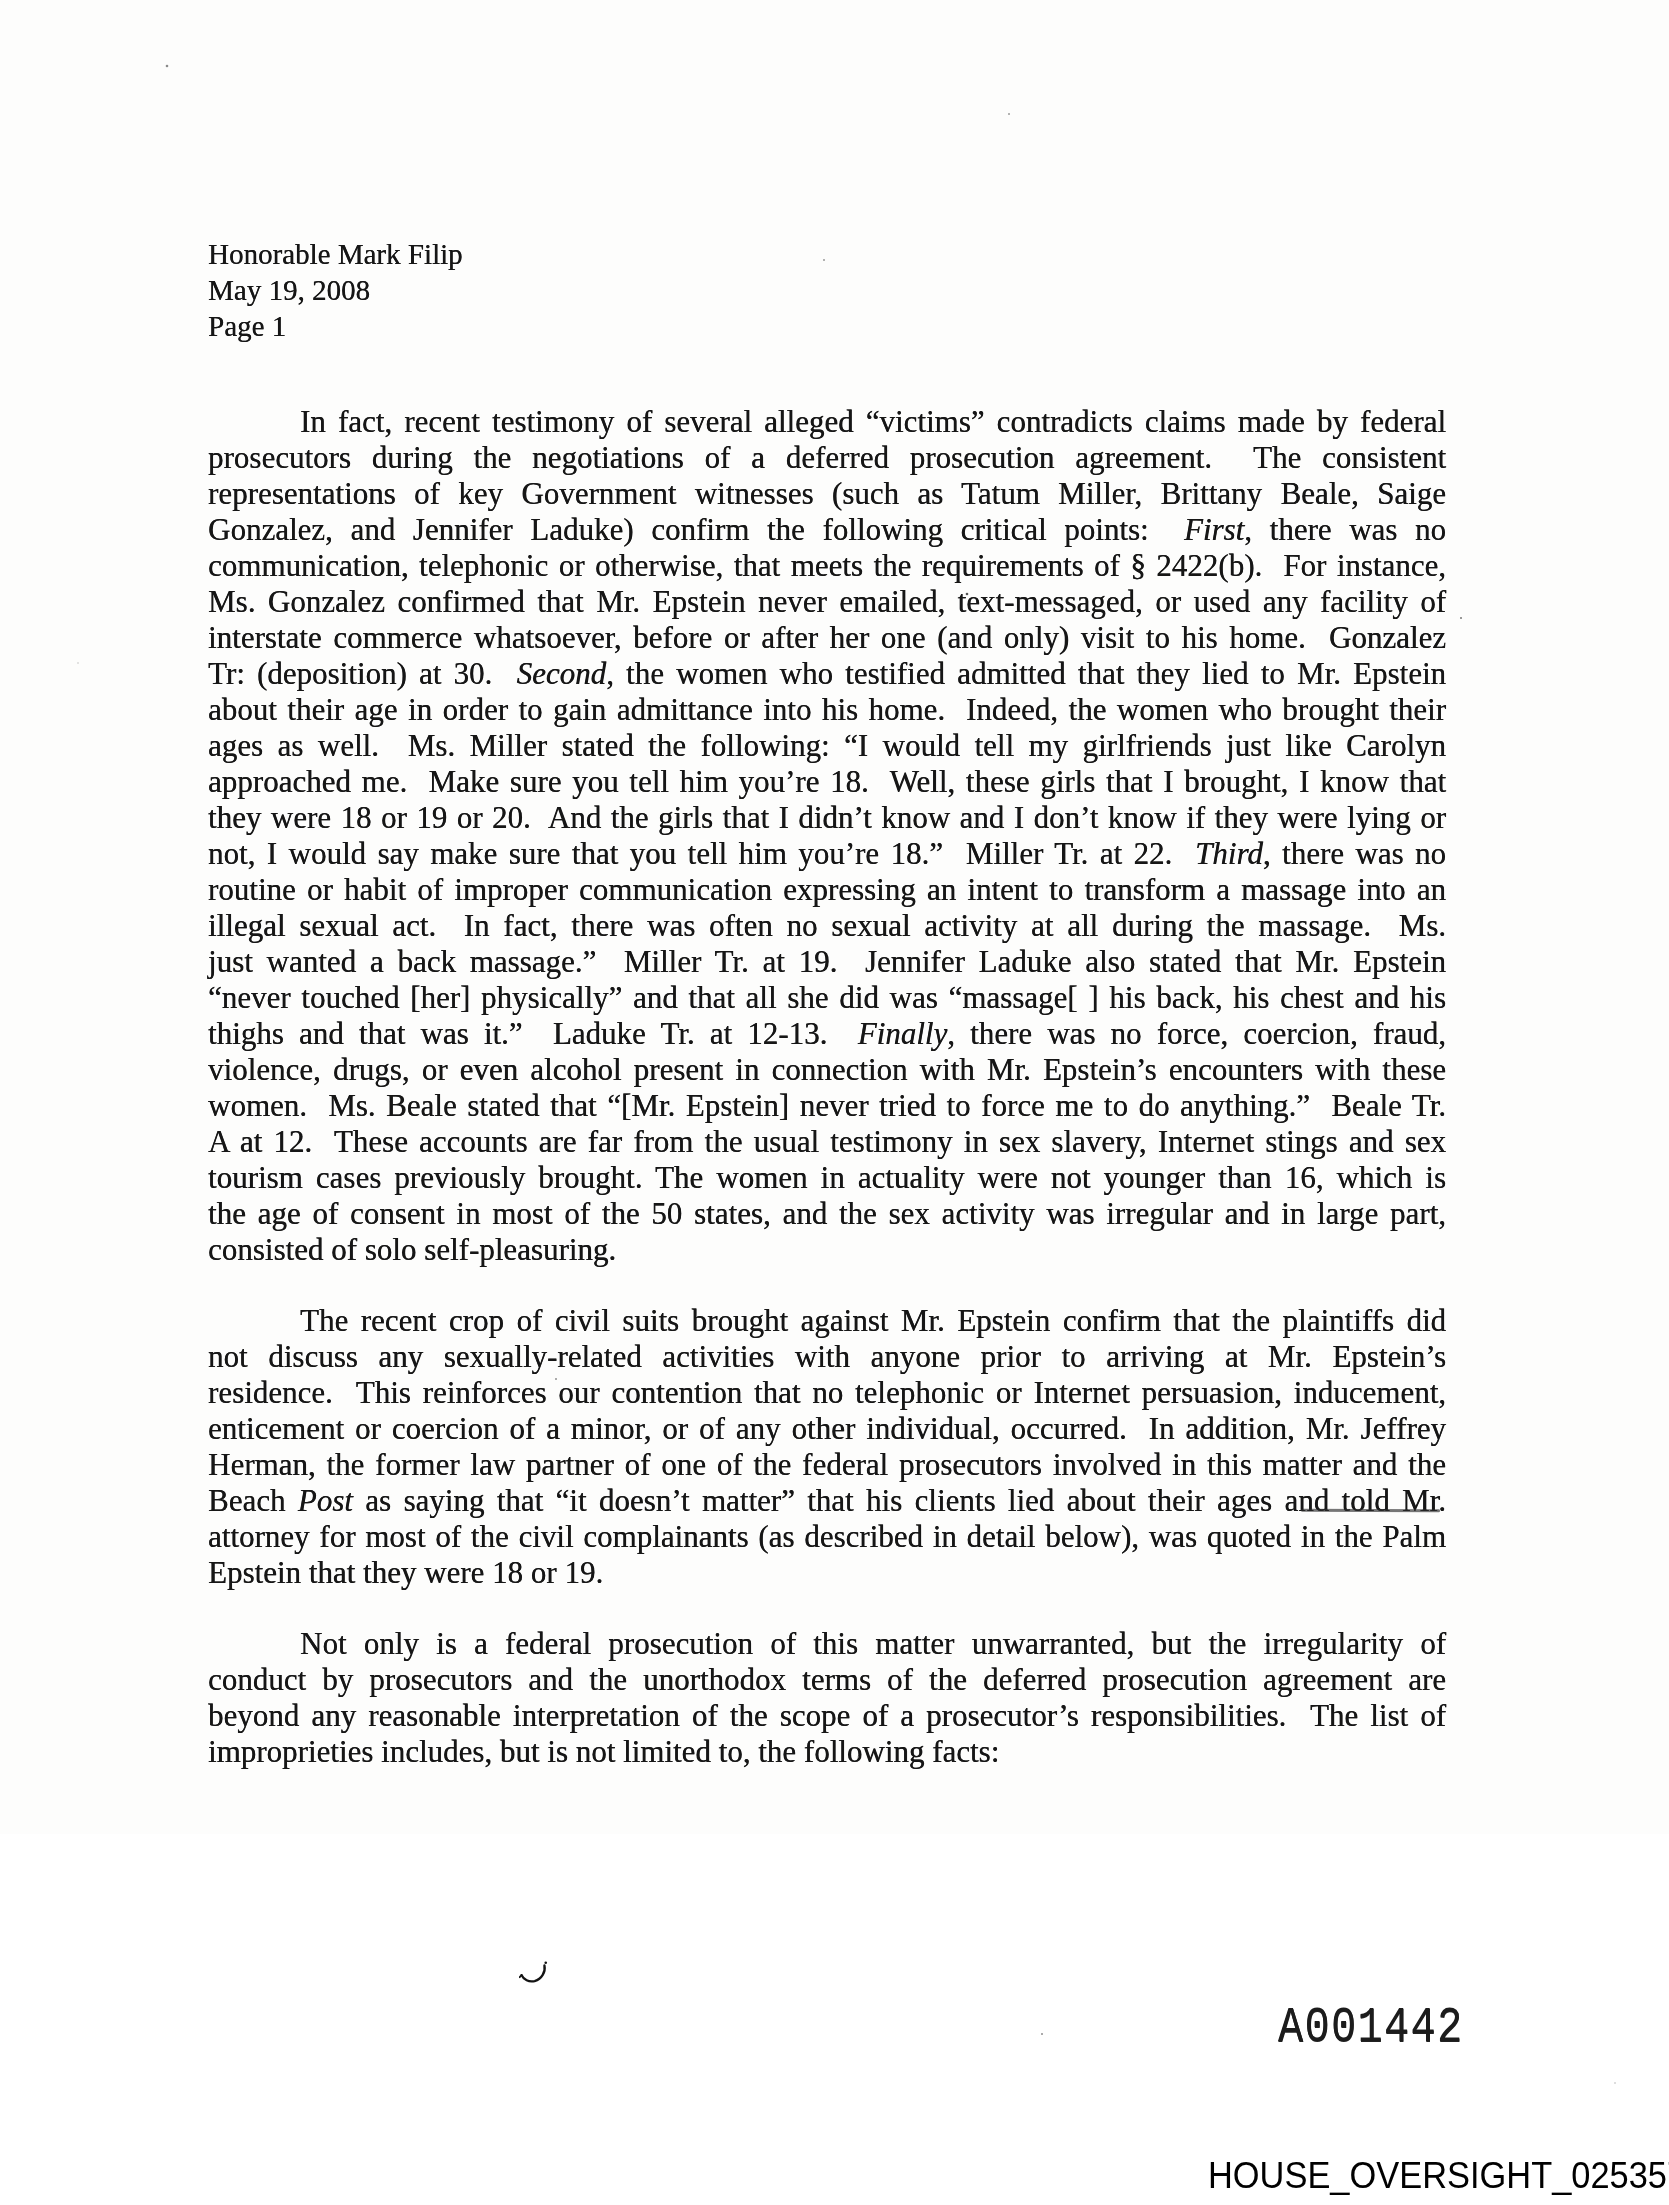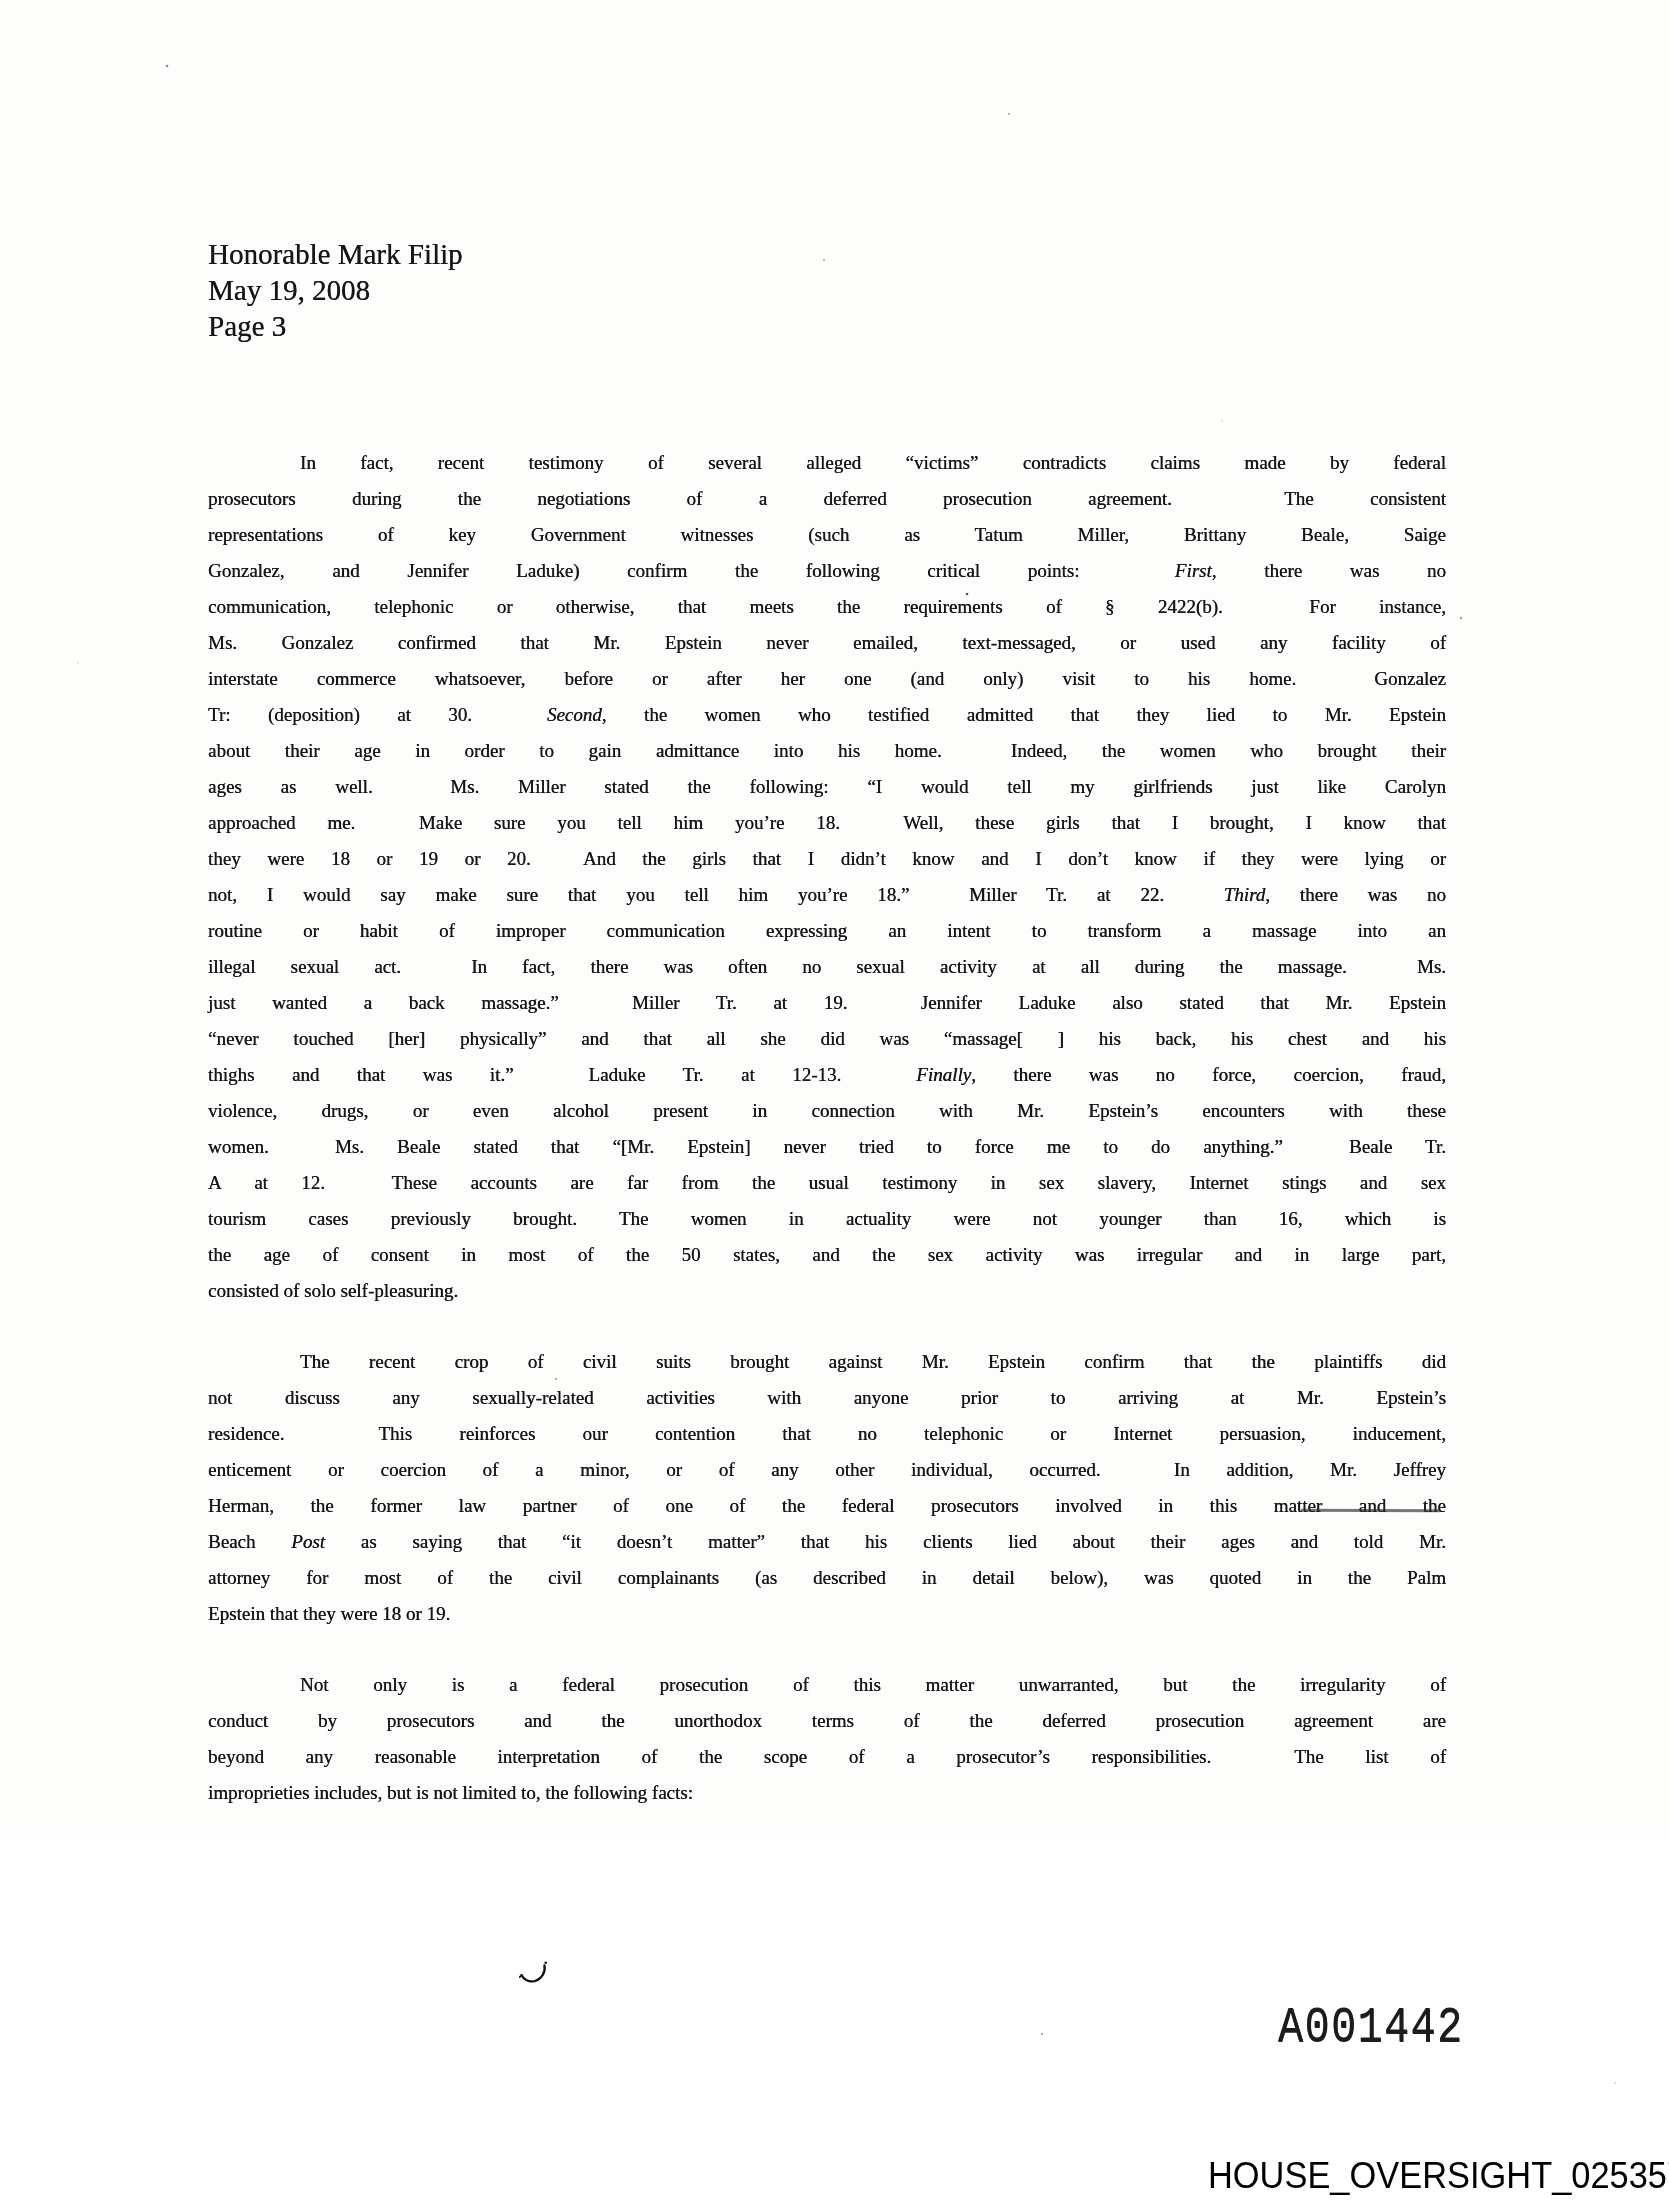--- a/index.html
+++ b/index.html
@@ -26,23 +26,23 @@
     top: 236px;
     font-size: 29px;
     line-height: 36px;
     white-space: nowrap;
     text-shadow: 0.3px 0.3px 0 #1d1d1d;
   }
   
   .letter-body {
     position: absolute;
     left: 208px;
-    top: 445px;
+    top: 404px;
     width: 1238px;
-    font-size: 19px;
+    font-size: 31px;
     line-height: 36px;
     text-shadow: 0.3px 0.3px 0 #1d1d1d;
   }
   .para + .para { margin-top: 35px; }
   .line {
     text-align: justify;
     text-align-last: justify;
     text-justify: inter-word;
   }
   .line.indent { text-indent: 92px; }
@@ -115,21 +115,21 @@
   }
 </style>
 </head>
 <body>
 
 <div class="page">
 
   <div class="letter-header">
     <div>Honorable Mark Filip</div>
     <div>May 19, 2008</div>
-    <div>Page 3</div>
+    <div>Page 1</div>
   </div>
 
   <div class="letter-body">
       <div class="para">
         <div class="line indent"><span>In fact, recent testimony of several alleged “victims” contradicts claims made by federal</span></div>
         <div class="line"><span>prosecutors during the negotiations of a deferred prosecution agreement.&nbsp; The consistent</span></div>
         <div class="line"><span>representations of key Government witnesses (such as Tatum Miller, Brittany Beale, Saige</span></div>
         <div class="line"><span>Gonzalez, and Jennifer Laduke) confirm the following critical points:&nbsp; </span><span class="ital">First</span><span>, there was no</span></div>
         <div class="line"><span>communication, telephonic or otherwise, that meets the requirements of § 2422(b).&nbsp; For instance,</span></div>
         <div class="line"><span>Ms. Gonzalez confirmed that Mr. Epstein never emailed, text-messaged, or used any facility of</span></div>

